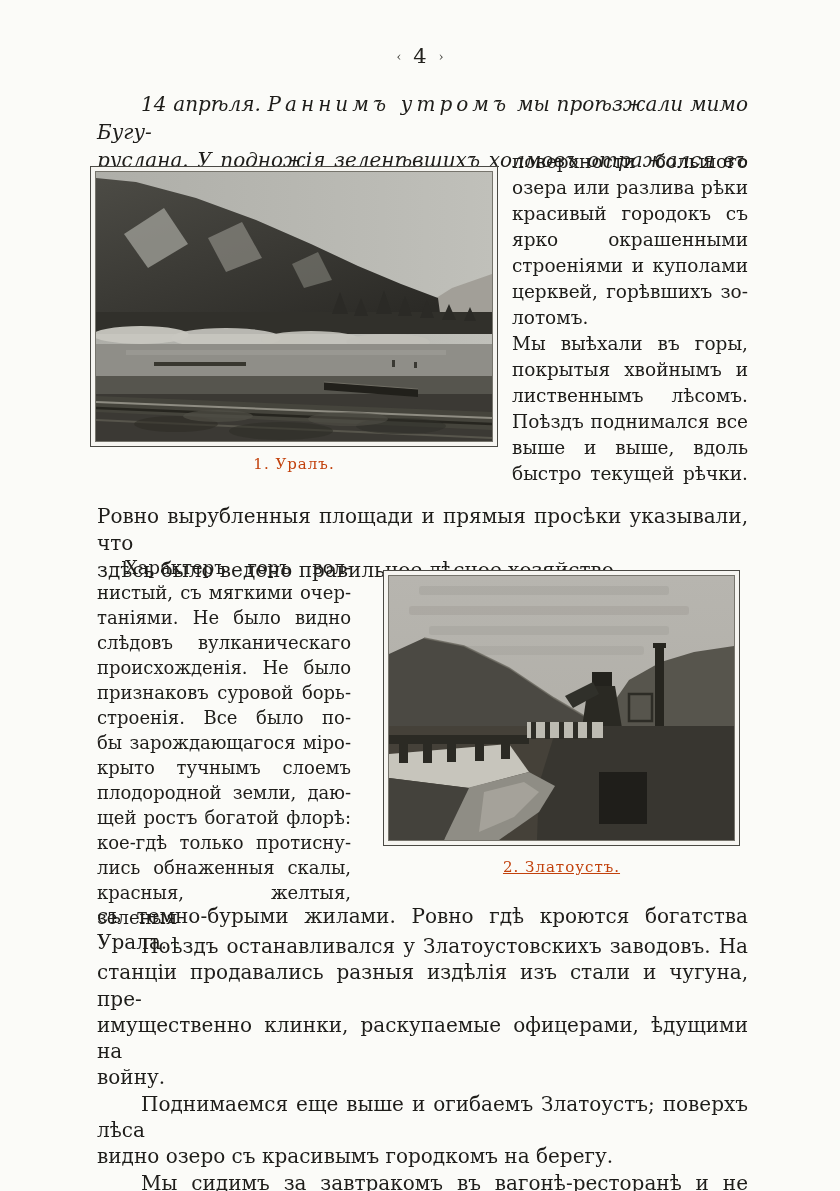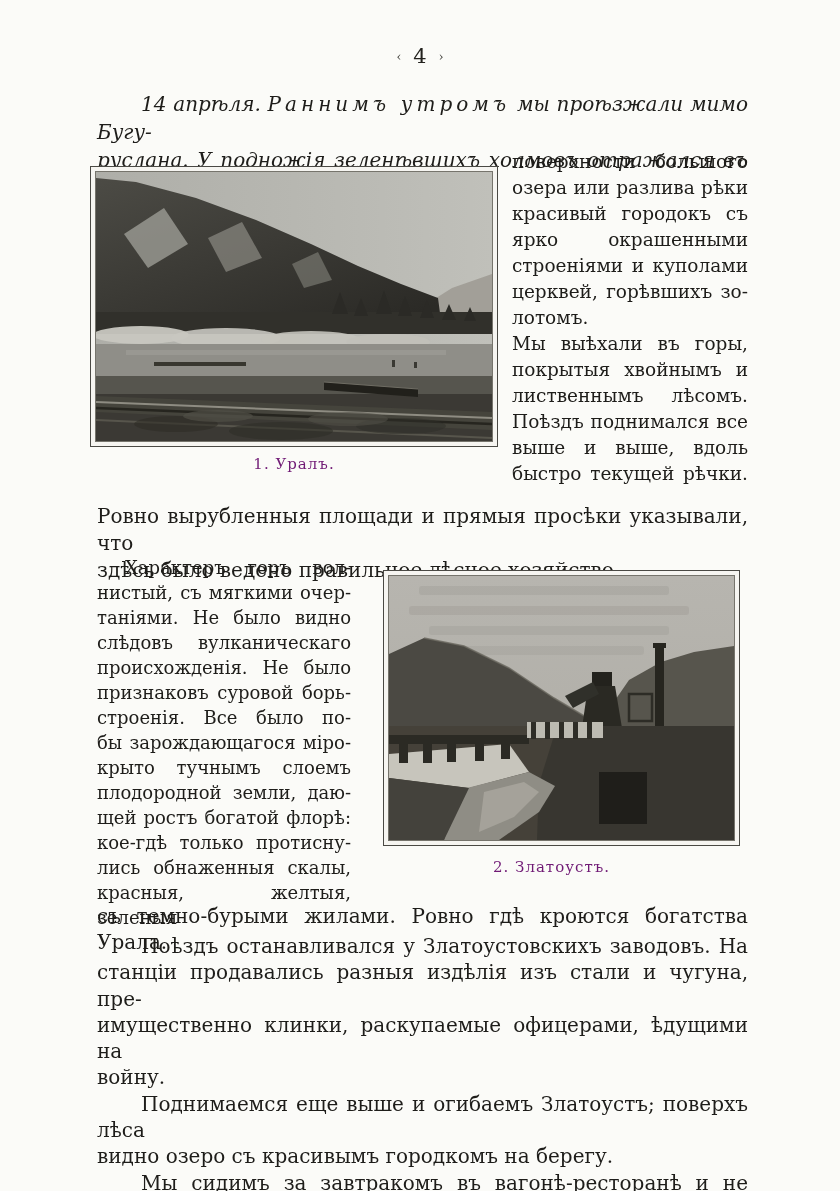--- a/index.html
+++ b/index.html
@@ -43,24 +43,24 @@
   }
   .photo .inner{
     width:100%;height:100%;
     border:1px solid #76746c;
     box-sizing:border-box;
     overflow:hidden;
   }
   .photo svg{display:block;width:100%;height:100%;}
   .caption{
     position:absolute;text-align:center;
-    font-size:15px;color:#701a75;letter-spacing:1px;
+    font-size:15px;color:#c2410c;letter-spacing:1px;
   }
   .cap1{left:90px;top:455px;width:408px;}
-  .cap2{left:373px;top:858px;width:357px;}
+  .cap2{left:383px;top:858px;width:357px;text-decoration:underline;}
 </style>
 </head>
 <body>
 
 <div class="page">
 
   <div class="hdr">
     <span class="orn">‹</span><span class="pgnum">4</span><span class="orn">›</span>
   </div>
 

